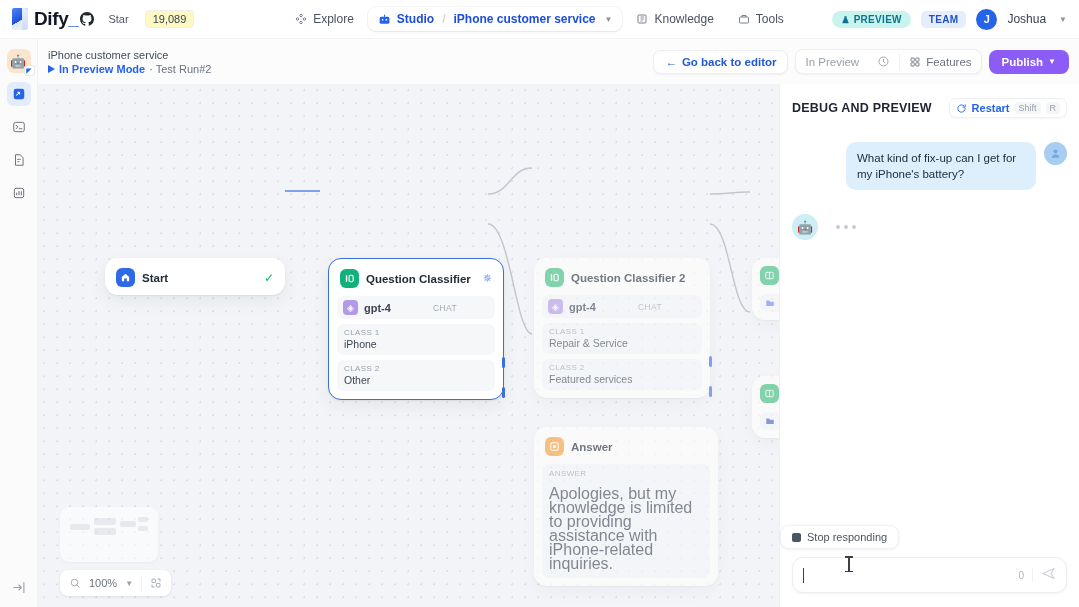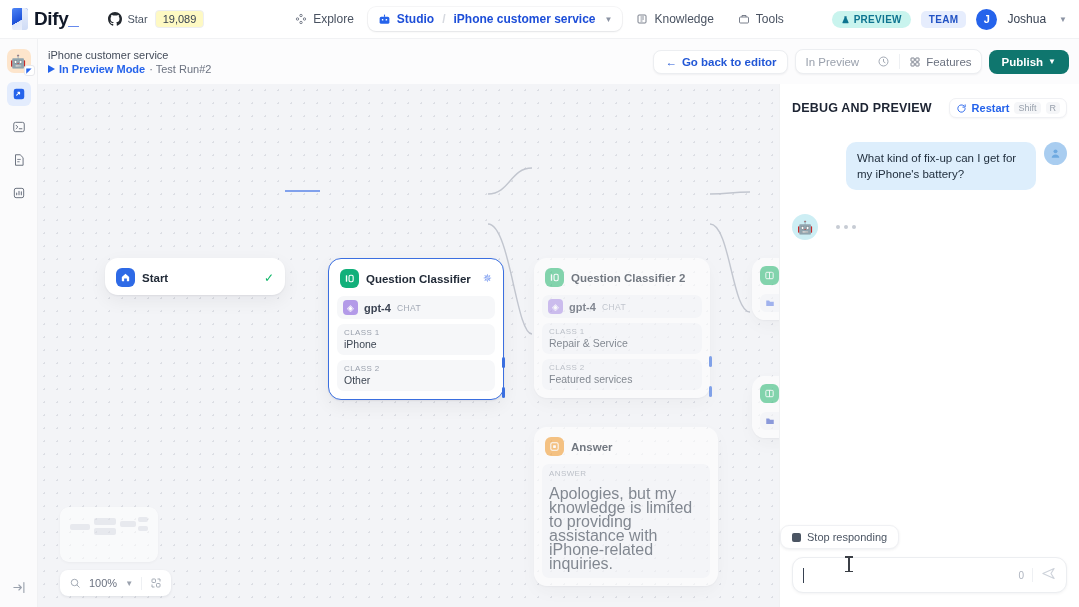--- a/index.html
+++ b/index.html
@@ -24,21 +24,21 @@
     background:linear-gradient(150deg,#4f86f7 0%, #1c50d8 55%, #dfe8fb 56%, #eef2fb 100%);
     position:relative; overflow:hidden;
   }
   .logo-mark:after{
     content:""; position:absolute; right:0; top:0; width:6px; height:22px;
     background:linear-gradient(180deg,#e8eefb,#cfdcf6);
   }
   .logo-text { font-size:19px; font-weight:700; letter-spacing:-0.4px; color:#101828; }
   .logo-text .cursor { color:#2b5ce6; }
 
-  .star-box { display:flex; align-items:center; gap:5px; margin-left:30px; }
+  .star-box { display:flex; align-items:center; gap:14px; margin-left:2px; }
   .gh-icon { width:14px; height:14px; }
   .star-label { font-size:11px; color:#4b5563; font-weight:500; }
   .star-count {
     font-size:11px; color:#374151; font-weight:500; background:#fef9c3;
     border:1px solid #edeef1; border-radius:4px; padding:2px 7px; margin-left:2px;
   }
 
   .nav-center {
     position:absolute; left:0; right:0; margin:0 auto; width:520px;
     display:flex; align-items:center; justify-content:center; gap:4px;
@@ -121,21 +121,21 @@
   .seg {
     background:#fff; border:1px solid #eceef1; border-radius:8px; display:flex;
     align-items:center; box-shadow:0 1px 2px rgba(16,24,40,.05); overflow:hidden;
   }
   .seg-item {
     font-size:11.5px; color:#9aa1ad; padding:5px 9px; display:flex; align-items:center;
     gap:5px; cursor:pointer;
   }
   .seg-div { width:1px; height:15px; background:#eef0f3; }
   .btn-publish {
-    background:#0f766e; color:#fff; border-radius:8px; padding:6px 13px;
+    background:#8b5cf6; color:#fff; border-radius:8px; padding:6px 13px;
     font-size:11.5px; font-weight:600; display:flex; align-items:center; gap:5px;
     cursor:pointer;
   }
 
   
   .canvas {
     position:absolute; top:84px; left:38px; width:741px; height:523px;
     background:#f3f4f7; overflow:hidden;
   }
   .dots {
@@ -161,21 +161,21 @@
 
   .model-row {
     margin-top:8px; background:#f6f7f9; border-radius:7px; padding:4px 6px;
     display:flex; align-items:center; gap:6px;
   }
   .model-ico {
     width:15px; height:15px; border-radius:4px; background:#b39ae8;
     display:flex;align-items:center;justify-content:center;font-size:9px;color:#fff;
   }
   .model-name { font-size:11px; font-weight:700; color:#3c4453; }
-  .model-tag { font-size:8.5px; color:#a2a9b5; letter-spacing:.4px; }
+  .model-tag { font-size:8.5px; color:#a2a9b5; letter-spacing:.4px;margin-left:36px; }
 
   .class-box { margin-top:5px; background:#f6f7f9; border-radius:7px; padding:4px 7px 5px 7px; }
   .class-key { font-size:8px; color:#9aa1ad; letter-spacing:.4px; }
   .class-val { font-size:10.5px; color:#3d4653; margin-top:1px; }
 
   .ans-box { margin-top:8px; background:#f6f7f9; border-radius:7px; padding:5px 7px 7px 7px; }
   .ans-key { font-size:8px; color:#9aa1ad; letter-spacing:.4px; }
   .ans-val { font-size:16px; color:#3d4653; line-height:14px; margin-top:9px; }
 
   .port { position:absolute; width:3px; height:11px; border-radius:2px; background:#3b6fe0; }

